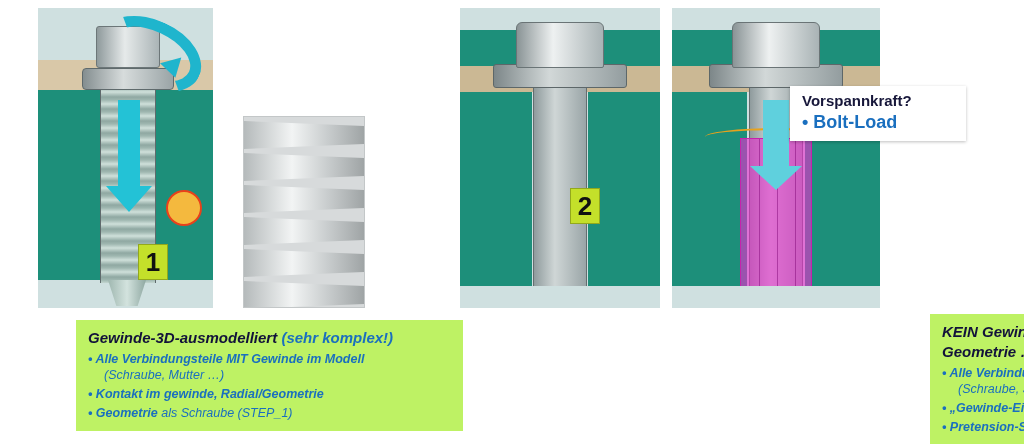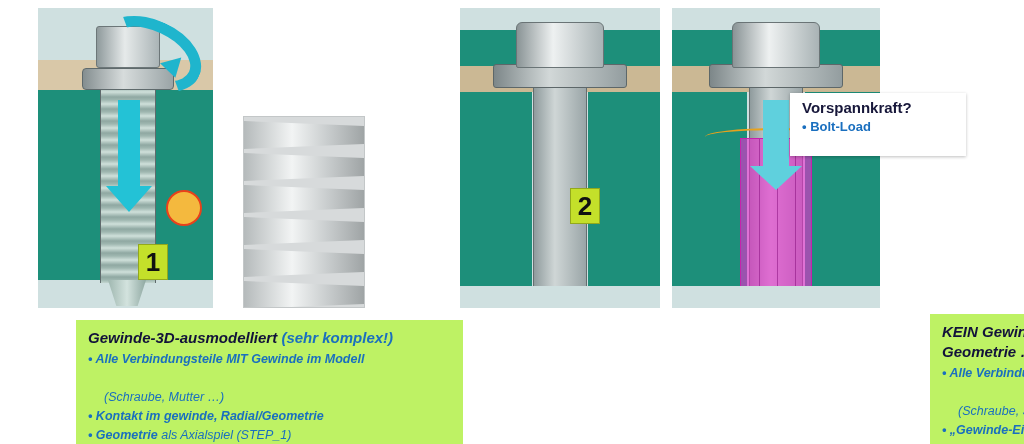--- a/index.html
+++ b/index.html
@@ -199,32 +199,32 @@
   }
   .cut-line {
     position:absolute; left:16%; top:120px; width:70%; height:16px;
     border-top:2px solid #e8a21c;
     border-radius:50%;
   }
   .badge-2 { left:110px; top:180px; }
 
   .callout {
     position:absolute;
-    left:330px; top:85px;
+    left:330px; top:78px;
     background:#ffffff;
-    padding:6px 14px 22px 12px;
+    padding:6px 14px 8px 12px;
     box-shadow:0 1px 3px rgba(0,0,0,0.25);
     width:150px;
   }
   .callout .c-title {
     font-size:15px; font-weight:bold; color:#17173a;
     white-space:nowrap;
   }
   .callout .c-item {
-    font-size:13px; font-weight:bold; color:#1a6fbf; margin-top:3px;
+    font-size:18px; font-weight:bold; color:#1a6fbf; margin-top:3px;
   }
   .callout .c-item:before { content:"• "; color:#1a6fbf; }
 
   
   .caption {
     position:absolute;
     background:#bef264;
     padding:8px 10px 10px 12px;
     font-style:italic;
   }
@@ -235,21 +235,21 @@
     font-size:15px; font-weight:bold; color:#12123a; line-height:20px;
   }
   .cap-head .accent { color:#1a6fbf; }
   .bullet {
     font-size:12.5px; font-weight:bold; color:#1a6fbf;
     margin-top:3px; line-height:16px;
   }
   .bullet:before { content:"• "; }
   .bullet .normal { font-weight:normal; }
   .subline {
-    font-size:12.5px; color:#1a6fbf; margin-left:16px; line-height:16px;margin-top:22px;
+    font-size:12.5px; color:#1a6fbf; margin-left:16px; line-height:16px;
   }
 </style>
 </head>
 <body>
 
 <div class="stage">
 
   <div class="panel-left">
 
     <div class="img-left scene">
@@ -280,21 +280,21 @@
     <div class="caption cap-left">
       <div class="cap-head">
         <span>Gewinde-3D-ausmodelliert</span>
         <span class="accent">(sehr komplex!)</span>
       </div>
       <div class="bullet">Alle Verbindungsteile MIT Gewinde im Modell</div>
       <div class="subline">(Schraube, Mutter …)</div>
       <div class="bullet">Kontakt im gewinde, Radial/Geometrie</div>
       <div class="bullet">
         <span>Geometrie</span>
-        <span class="normal">als Axialspiel (STEP_1)</span>
+        <span class="normal">als Schraube (STEP_1)</span>
       </div>
     </div>
   </div>
 
   <div class="panel-right">
 
     <div class="img-r1 scene">
       <div class="sky"></div>
       <div class="green-l"></div>
       <div class="green-r"></div>

